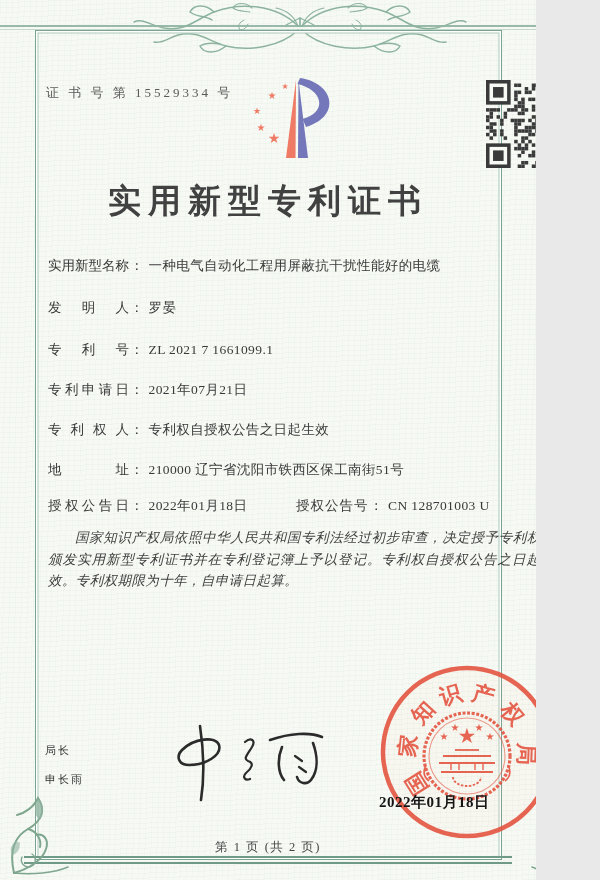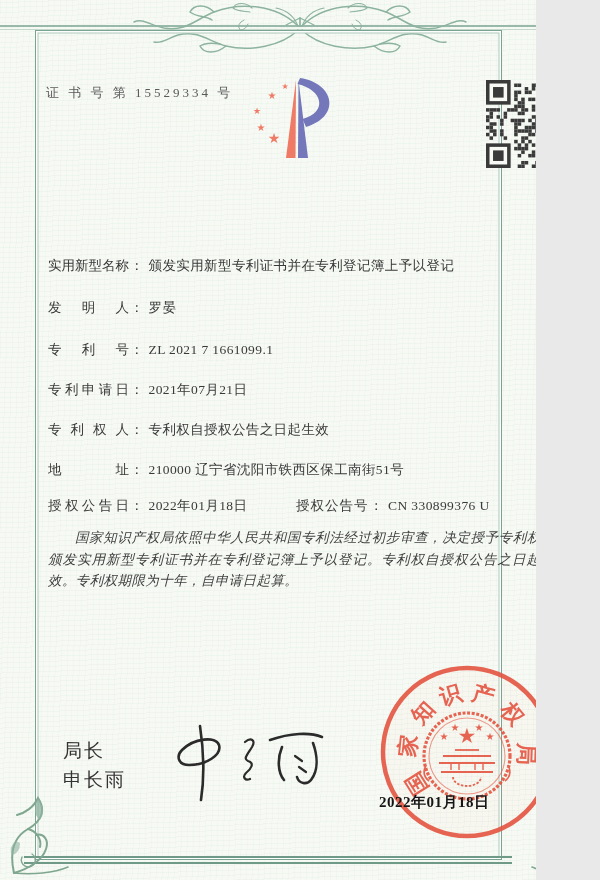--- a/index.html
+++ b/index.html
@@ -45,21 +45,21 @@
   .row .val{letter-spacing:.4px;}
   .row .grant{position:absolute;left:248px;top:0;}
   .row .grant .lab2{letter-spacing:1px;margin-top:33px;}
   .paras{
     position:absolute;left:48px;top:527px;width:507px;
     font-size:13.5px;line-height:21.5px;text-align:justify;
     font-style:italic;color:#3f3f3f;letter-spacing:.4px;
   }
   .paras p{margin:0;text-indent:2em;}
   .signer{
-    position:absolute;left:63px;top:736px;font-size:19px;line-height:29px;color:#333;
+    position:absolute;left:45px;top:736px;font-size:11px;line-height:29px;color:#333;
     letter-spacing:2px;
   }
   .signature{position:absolute;left:148px;top:714px;}
   .seal{position:absolute;left:377px;top:662px;}
   .seal-date{
     position:absolute;left:379px;top:793px;font-size:15px;font-weight:700;
     color:#151515;letter-spacing:.5px;white-space:nowrap;
   }
   .footer{
     position:absolute;left:0;top:839px;width:100%;text-align:center;
@@ -336,30 +336,31 @@
       <rect x="3.52" y="3.52" width="17.6" height="17.6" fill="#f7faf4"></rect>
       <rect x="7.04" y="7.04" width="10.56" height="10.56" fill="#3a3a3a"></rect>
       <rect x="63.36" y="0" width="24.64" height="24.64" fill="#3a3a3a"></rect>
       <rect x="66.88" y="3.52" width="17.6" height="17.6" fill="#f7faf4"></rect>
       <rect x="70.4" y="7.04" width="10.56" height="10.56" fill="#3a3a3a"></rect>
       <rect x="0" y="63.36" width="24.64" height="24.64" fill="#3a3a3a"></rect>
       <rect x="3.52" y="66.88" width="17.6" height="17.6" fill="#f7faf4"></rect>
       <rect x="7.04" y="70.4" width="10.56" height="10.56" fill="#3a3a3a"></rect>
     </svg>
 
+  <div class="title">实用新型专利证书</div>
 
   <div class="row" style="top:257px">
     <span class="lab">
         <span>实</span>
         <span>用</span>
         <span>新</span>
         <span>型</span>
         <span>名</span>
         <span>称</span>
-      </span><span class="colon">：</span><span class="val">颁发实用新型专利证书并在专利登记簿上予以登记</span>
+      </span><span class="colon">：</span><span class="val">一种电气自动化工程用屏蔽抗干扰性能好的电缆</span>
   </div>
   <div class="row" style="top:299px">
     <span class="lab">
         <span>发</span>
         <span>明</span>
         <span>人</span>
       </span><span class="colon">：</span><span class="val">罗晏</span>
   </div>
   <div class="row" style="top:341px">
     <span class="lab">
@@ -393,21 +394,21 @@
   </div>
   <div class="row" style="top:497px">
     <span class="lab">
         <span>授</span>
         <span>权</span>
         <span>公</span>
         <span>告</span>
         <span>日</span>
       </span><span class="colon">：</span><span class="val">2022年01月18日</span>
     <span class="grant">
-      <span class="lab2">授权公告号</span><span class="colon">：</span><span class="val">CN 330899376 U</span>
+      <span class="lab2">授权公告号</span><span class="colon">：</span><span class="val">CN 128701003 U</span>
     </span>
   </div>
 
   <div class="paras">
     <p>国家知识产权局依照中华人民共和国专利法经过初步审查，决定授予专利权，颁发实用新型专利证书并在专利登记簿上予以登记。专利权自授权公告之日起生效。专利权期限为十年，自申请日起算。</p>
   </div>
 
   <div class="signer">
     <div>局长</div>
     <div>申长雨</div>
@@ -469,14 +470,15 @@
         <path d="M64,110 h52" stroke-width="1.8"></path>
         <path d="M76,115 a14,9 0 0 0 28,0" stroke-width="1.8" stroke-dasharray="2.5 1.5"></path>
         <path d="M49,103 q-5,10 3,16" stroke-width="1.6"></path>
         <path d="M131,103 q5,10 -3,16" stroke-width="1.6"></path>
       </g>
     </g>
   </svg>
 
   <div class="seal-date">2022年01月18日</div>
 
+  <div class="footer">第 1 页 (共 2 页)</div>
 
 </div>
 
 </body></html>

